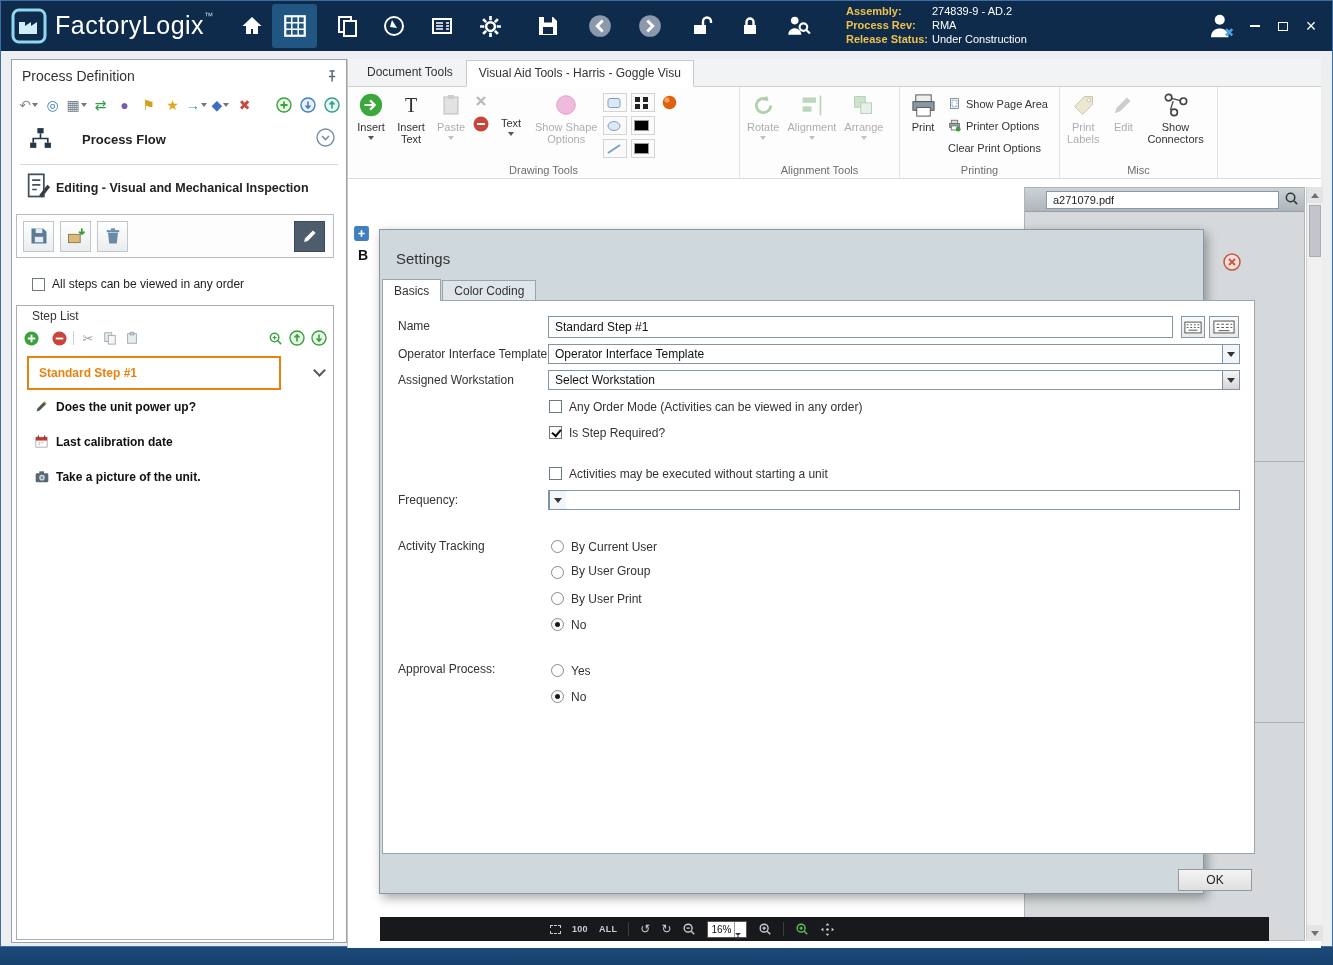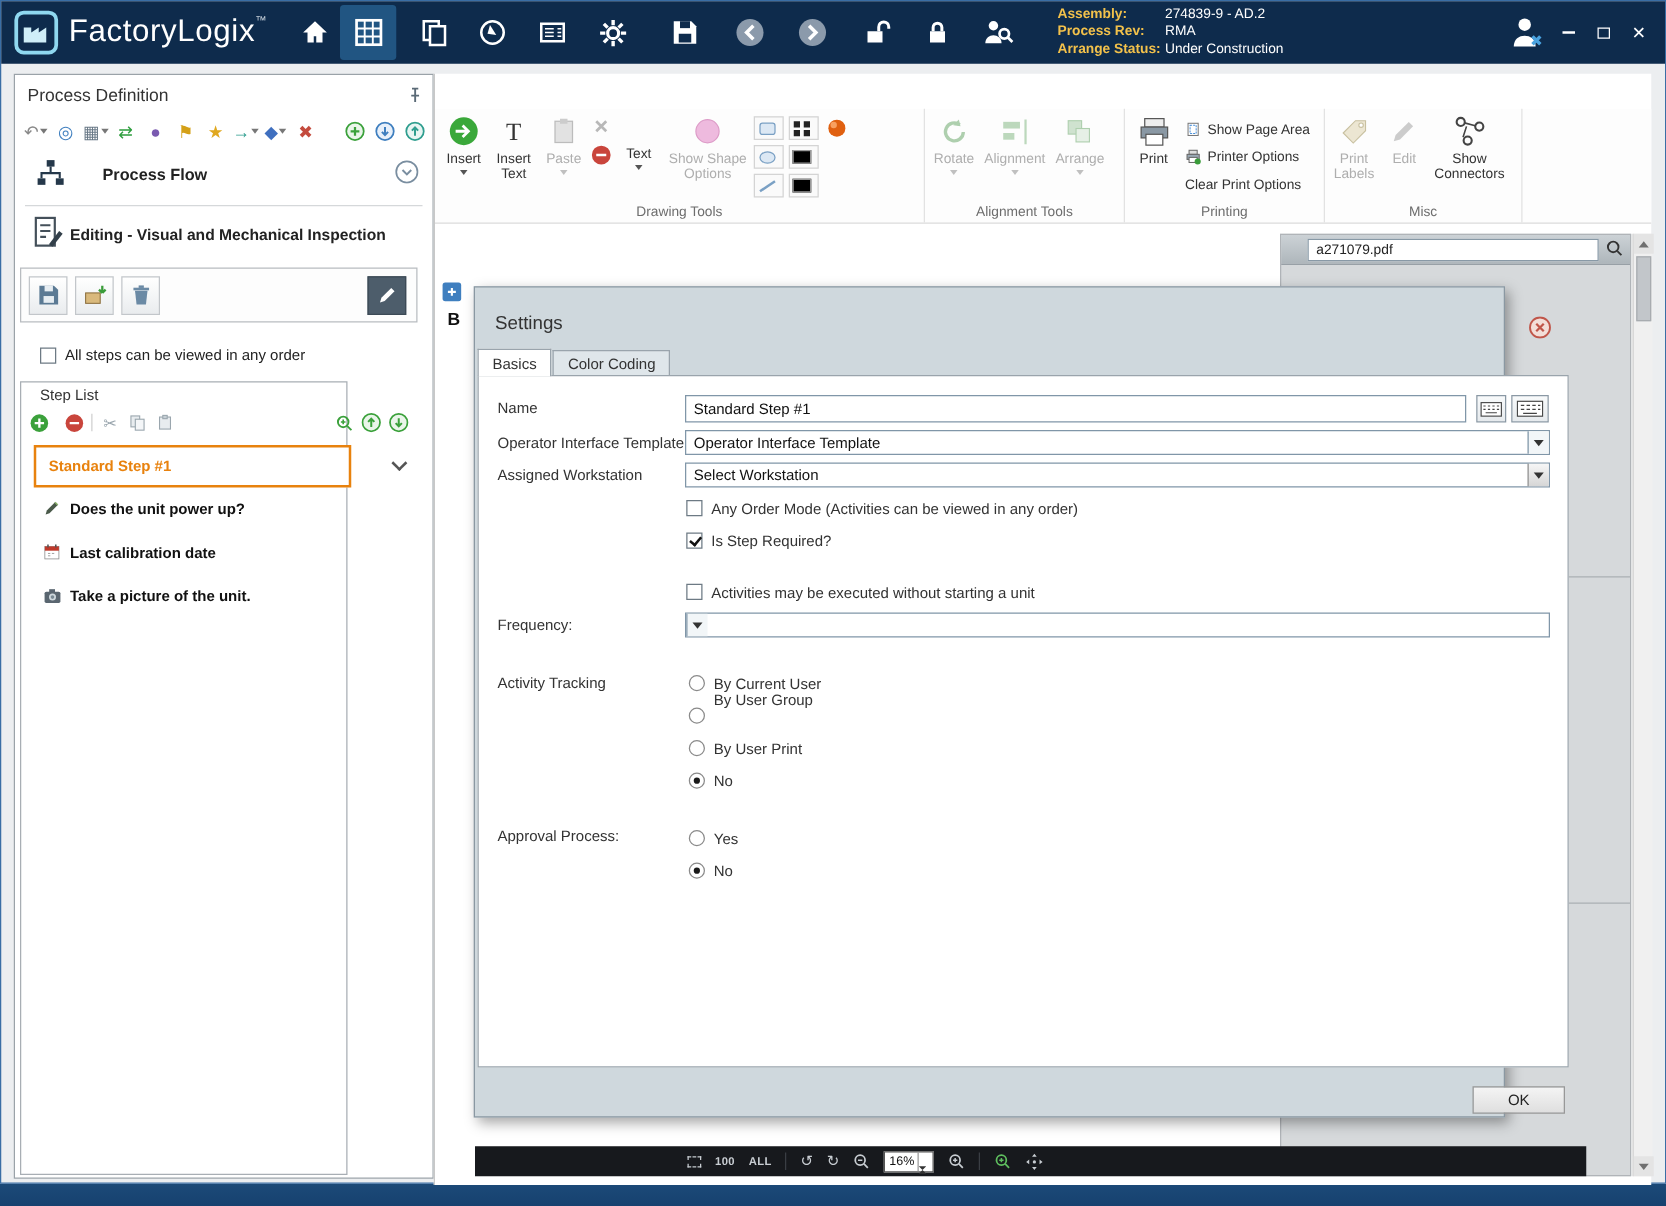--- a/index.html
+++ b/index.html
@@ -36,21 +36,21 @@
   .lp-flow-collapse{position:absolute;left:304px;top:68px;width:19px;height:19px;}
   .lp-div1{position:absolute;left:8px;top:104px;width:318px;height:1px;background:#d5d8da;}
   .lp-edit-icon{position:absolute;left:12px;top:112px;width:28px;height:28px;}
   .lp-edit-label{position:absolute;left:44px;top:121px;font-size:12.5px;font-weight:bold;color:#222;}
   .lp-btnbox{position:absolute;left:4px;top:154px;width:318px;height:44px;border:1px solid #b8bcc0;background:#fdfdfd;display:flex;align-items:center;padding:0 6px;}
   .tool-btn{width:31px;height:31px;border:1px solid #c2c6ca;background:linear-gradient(#ffffff,#e9ecee);display:flex;align-items:center;justify-content:center;margin-right:6px;}
   .tool-btn.dark{margin-left:auto;margin-right:2px;background:#4d5d6b;border-color:#3c4a56;}
   .lp-cb{position:absolute;left:20px;top:218px;}
   .lp-cb-label{position:absolute;left:40px;top:217px;font-size:12px;color:#222;}
 
-  .groupbox{position:absolute;left:4px;top:245px;width:262px;height:635px;border:1px solid #a8aeb4;}
+  .groupbox{position:absolute;left:4px;top:245px;width:318px;height:635px;border:1px solid #a8aeb4;}
   .gb-title{position:absolute;left:12px;top:3px;font-size:12px;color:#333;background:#fff;padding:0 3px;}
   .gb-toolbar{position:absolute;left:6px;top:22px;width:304px;height:20px;display:flex;align-items:center;gap:6px;}
   .gb-toolbar .sep{width:1px;height:14px;background:#d0d0d0;}
   .gbi{width:16px;height:16px;display:flex;align-items:center;justify-content:center;font-size:13px;}
   .step-item{position:absolute;left:10px;display:flex;align-items:center;}
   .step-sel{left:10px;top:50px;width:254px;height:34px;border:2px solid #e8820e;background:#fff;padding-left:10px;font-weight:bold;color:#e8820e;font-size:12px;}
   .step-chevron{position:absolute;left:298px;top:60px;width:9px;height:9px;border-right:2px solid #555;border-bottom:2px solid #555;transform:rotate(45deg);}
   .step-row{height:17px;gap:6px;font-weight:bold;font-size:12px;color:#111;}
   .step-ic{width:17px;height:17px;display:flex;align-items:center;justify-content:center;}
 
@@ -207,21 +207,21 @@
             <circle cx="17" cy="13" r="3.5" fill="none" stroke="#fff" stroke-width="2"></circle>
             <path d="M19.5 15.5 23 19" stroke="#fff" stroke-width="2"></path>
           </svg>
     </span>
 
     <div class="tb-info">
       <span class="lab">Assembly:</span>
       <span class="val">274839-9 - AD.2</span>
       <span class="lab">Process Rev:</span>
       <span class="val">RMA</span>
-      <span class="lab">Arrange Status:</span>
+      <span class="lab">Release Status:</span>
       <span class="val">Under Construction</span>
     </div>
 
     <span class="tbi" style="left:1205px;top:10px;width:30px;height:30px">
       <svg width="30" height="30" viewBox="0 0 24 24">
             <circle cx="11" cy="7" r="4" fill="#fff"></circle>
             <path d="M4 21c0-5 3.5-7 7-7s7 2 7 7z" fill="#fff"></path>
             <path d="M16 14.5l5 5M21 14.5l-5 5" stroke="#4aa3e0" stroke-width="2.2"></path>
           </svg>
     </span>
@@ -418,20 +418,24 @@
                 <circle cx="12" cy="13" r="4.2" fill="#cfd8dd"></circle>
                 <circle cx="12" cy="13" r="2.2" fill="#7a8a94"></circle>
               </svg>
         </span>
         <span>Take a picture of the unit.</span>
       </div>
     </div>
   </div>
 
   <div class="main-area" able="false">
+    <div class="rtabs">
+      <span class="rtab">Document Tools</span>
+      <span class="rtab active">Visual Aid Tools - Harris - Goggle Visu</span>
+    </div>
 
     <div class="ribbon">
 
       <div class="rgroup" style="width:392px">
         <div class="rgroup-body">
           <div class="rbtn">
             <span class="ric">
               <svg width="26" height="26" viewBox="0 0 28 28">
                     <circle cx="14" cy="14" r="12" fill="#3aa83a"></circle>
                     <path d="M7 14h11M13 9l5 5-5 5" stroke="#fff" stroke-width="2.4" fill="none"></path>
@@ -792,21 +796,21 @@
       <span class="combo" style="left:165px;top:189px;width:692px;height:20px">
         <span class="arrow">
               <span class="tri-down"></span>
             </span>
       </span>
 
       <span class="fl" style="left:15px;top:238px">Activity Tracking</span>
       <span class="radio" style="left:168px;top:239px"></span>
       <span class="fl" style="left:188px;top:239px">By Current User</span>
       <span class="radio" style="left:168px;top:265px"></span>
-      <span class="fl" style="left:188px;top:252px">By User Group</span>
+      <span class="fl" style="left:188px;top:263px">By User Group</span>
       <span class="radio" style="left:168px;top:291px"></span>
       <span class="fl" style="left:188px;top:291px">By User Print</span>
       <span class="radio sel" style="left:168px;top:317px"></span>
       <span class="fl" style="left:188px;top:317px">No</span>
 
       <span class="fl" style="left:15px;top:361px">Approval Process:</span>
       <span class="radio" style="left:168px;top:363px"></span>
       <span class="fl" style="left:188px;top:363px">Yes</span>
       <span class="radio sel" style="left:168px;top:389px"></span>
       <span class="fl" style="left:188px;top:389px">No</span>

